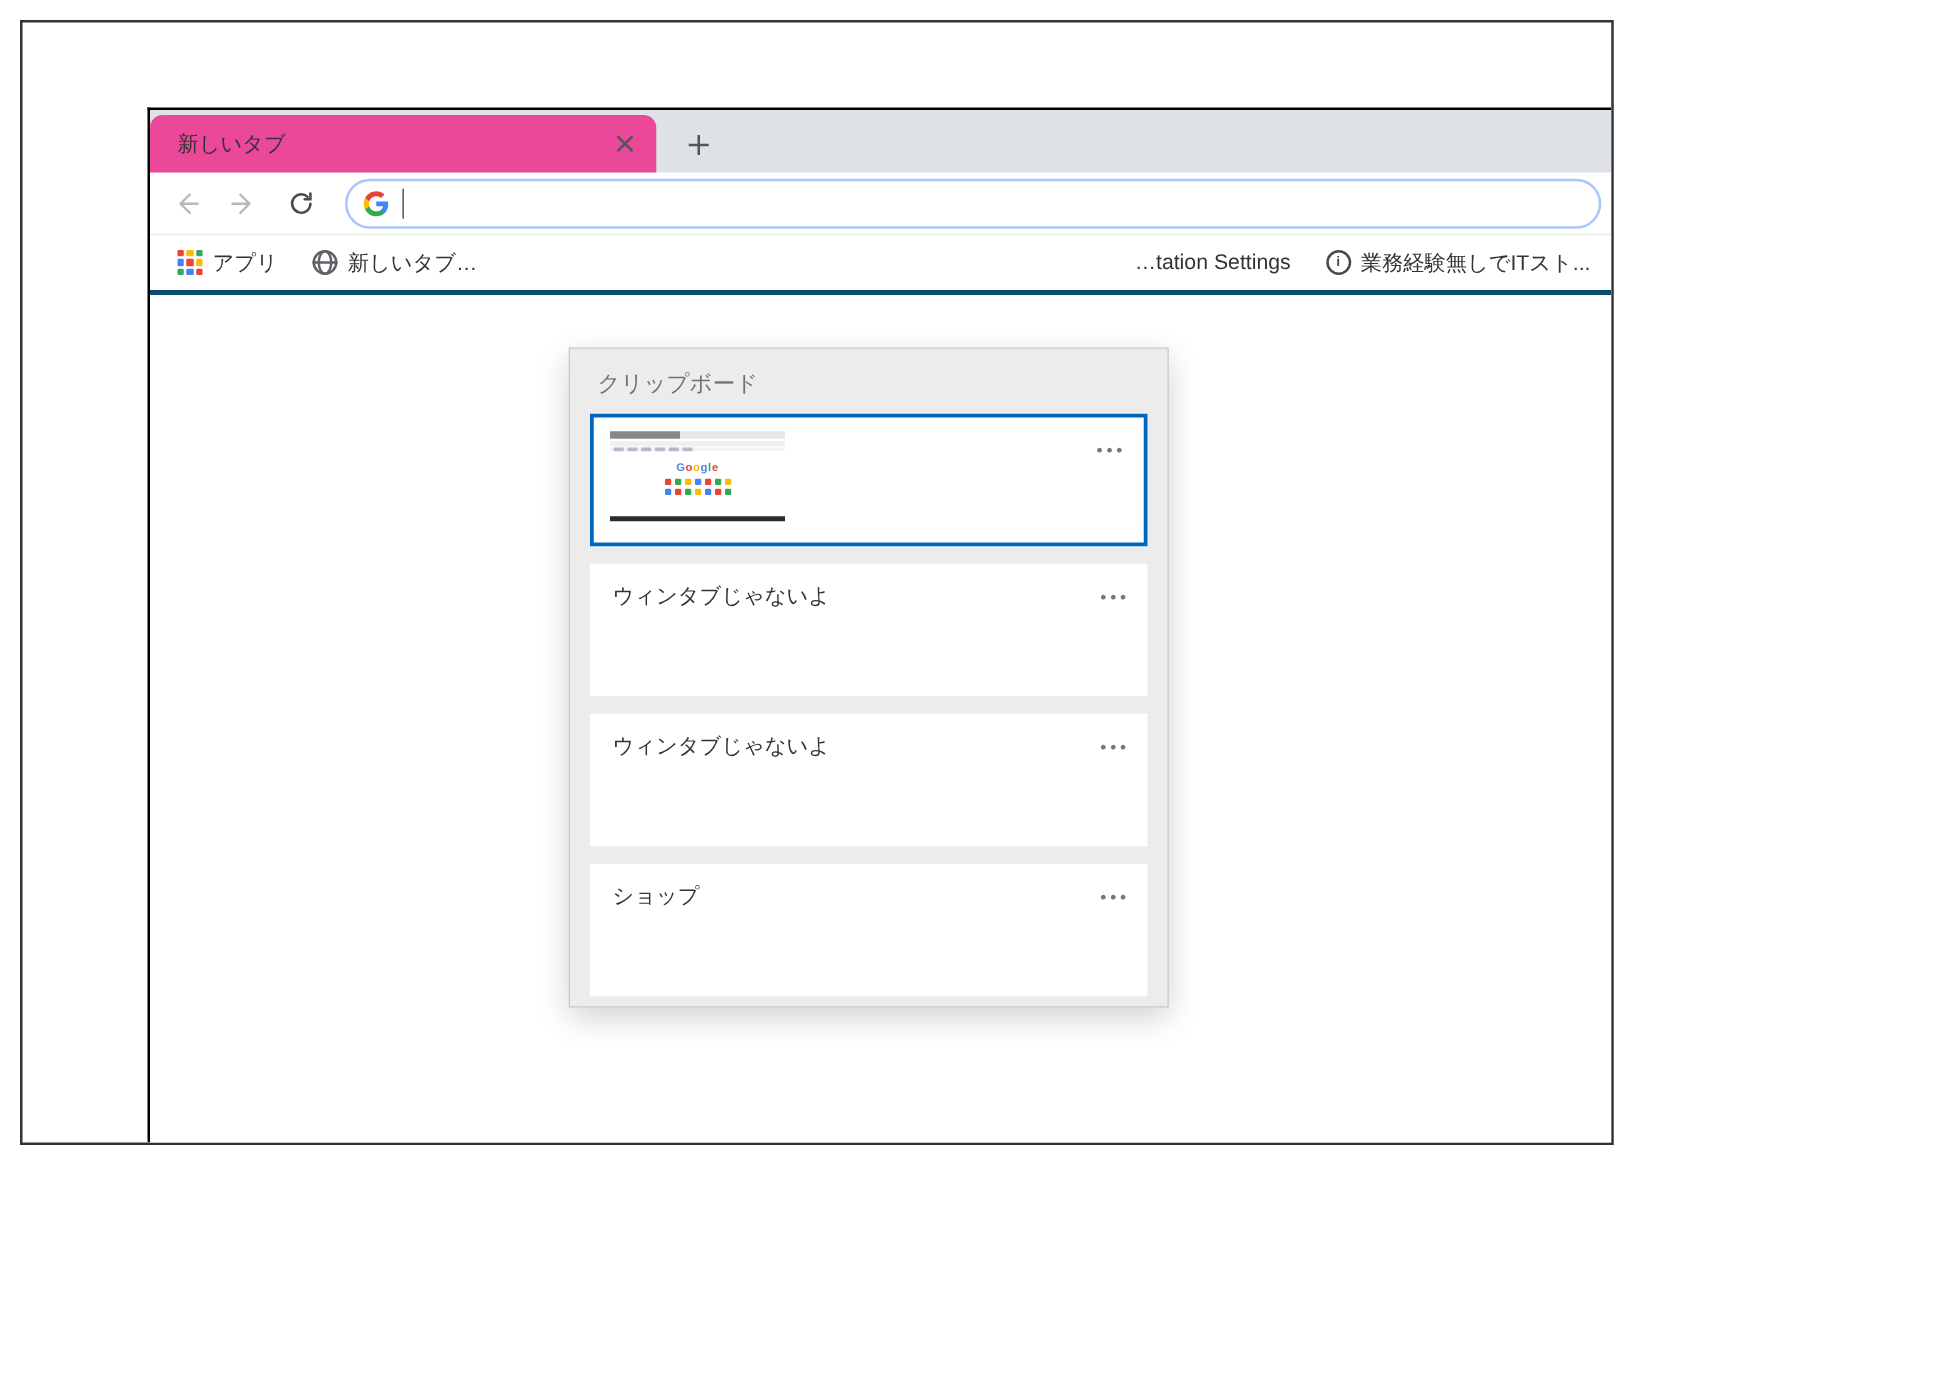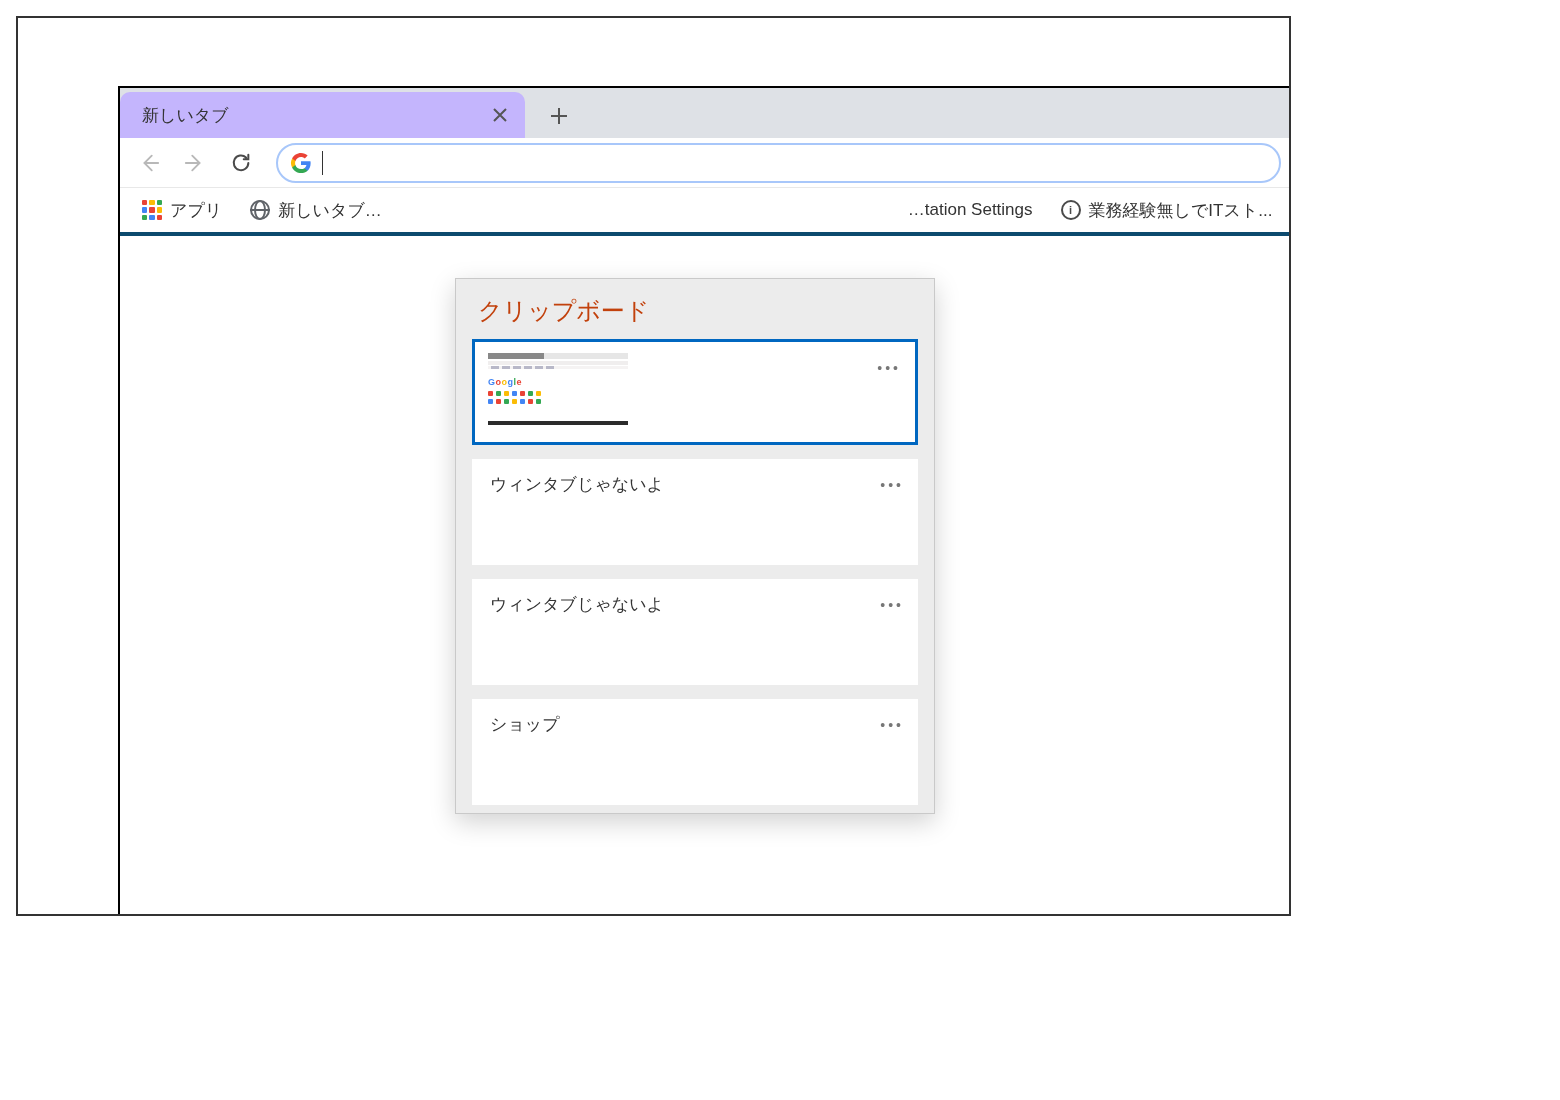--- a/index.html
+++ b/index.html
@@ -32,21 +32,21 @@
   }
   
   .tab-strip {
     height: 50px;
     background: #dee1e6;
     display: flex;
     align-items: flex-end;
     position: relative;
   }
   .tab {
-    background: #c4b5fd;
+    background: #ec4899;
     height: 46px;
     width: 405px;
     margin-top: 4px;
     display: flex;
     align-items: center;
     padding: 0 14px 0 22px;
     border-top-left-radius: 10px;
     border-top-right-radius: 10px;
     position: relative;
   }
@@ -165,22 +165,22 @@
     position: absolute;
     left: 335px;
     top: 190px;
     width: 480px;
     background: #ececec;
     border: 1px solid #c9c9c9;
     box-shadow: 0 8px 24px rgba(0,0,0,0.18);
   }
   .cb-header {
     padding: 16px 22px 12px;
-    font-size: 24px;
-    color: #c2410c;
+    font-size: 18px;
+    color: #737373;
   }
   .cb-list {
     padding: 0 16px 8px;
     display: flex; flex-direction: column; gap: 14px;
   }
   .cb-item {
     background: #fff;
     min-height: 106px;
     padding: 14px 18px;
     position: relative;
@@ -202,21 +202,21 @@
     cursor: pointer;
   }
   .cb-thumb {
     width: 140px;
     margin-left: -2px;
   }
   .cb-thumb-tabs { height: 6px; background: linear-gradient(90deg,#888 0 40%,#e6e6e6 40% 100%); margin-bottom:2px;}
   .cb-thumb-tool { height: 4px; background: #f0eeee; margin-bottom:1px; }
   .cb-thumb-bm { height: 3px; background: #f5f3f3; display:flex; gap:3px; padding:0 3px; }
   .cb-thumb-bm span{width:8px;height:3px;background:#b8b8c8;}
-  .cb-thumb-body { height: 52px; background: #fff; display:flex; flex-direction:column; align-items:flex-start; padding-top:8px; gap:4px;}
+  .cb-thumb-body { height: 52px; background: #fff; display:flex; flex-direction:column; align-items:center; padding-top:8px; gap:4px;}
   .cb-thumb-logo { font-size: 9px; font-weight: bold; letter-spacing: 0.5px; }
   .cb-thumb-logo .g1{color:#4285f4;} .cb-thumb-logo .g2{color:#ea4335;}
   .cb-thumb-logo .g3{color:#fbbc05;} .cb-thumb-logo .g4{color:#34a853;}
   .cb-thumb-icons { display:grid; grid-template-columns: repeat(7,1fr); gap:3px; }
   .cb-thumb-icons span{ width:5px;height:5px;border-radius:1px;}
   .cb-thumb-bottom { width:100%; height: 4px; background: #2b2b2b; margin-top:auto;}
   .cb-hint {
     padding: 14px 20px 18px;
     font-size: 16px;
     color: #333;

